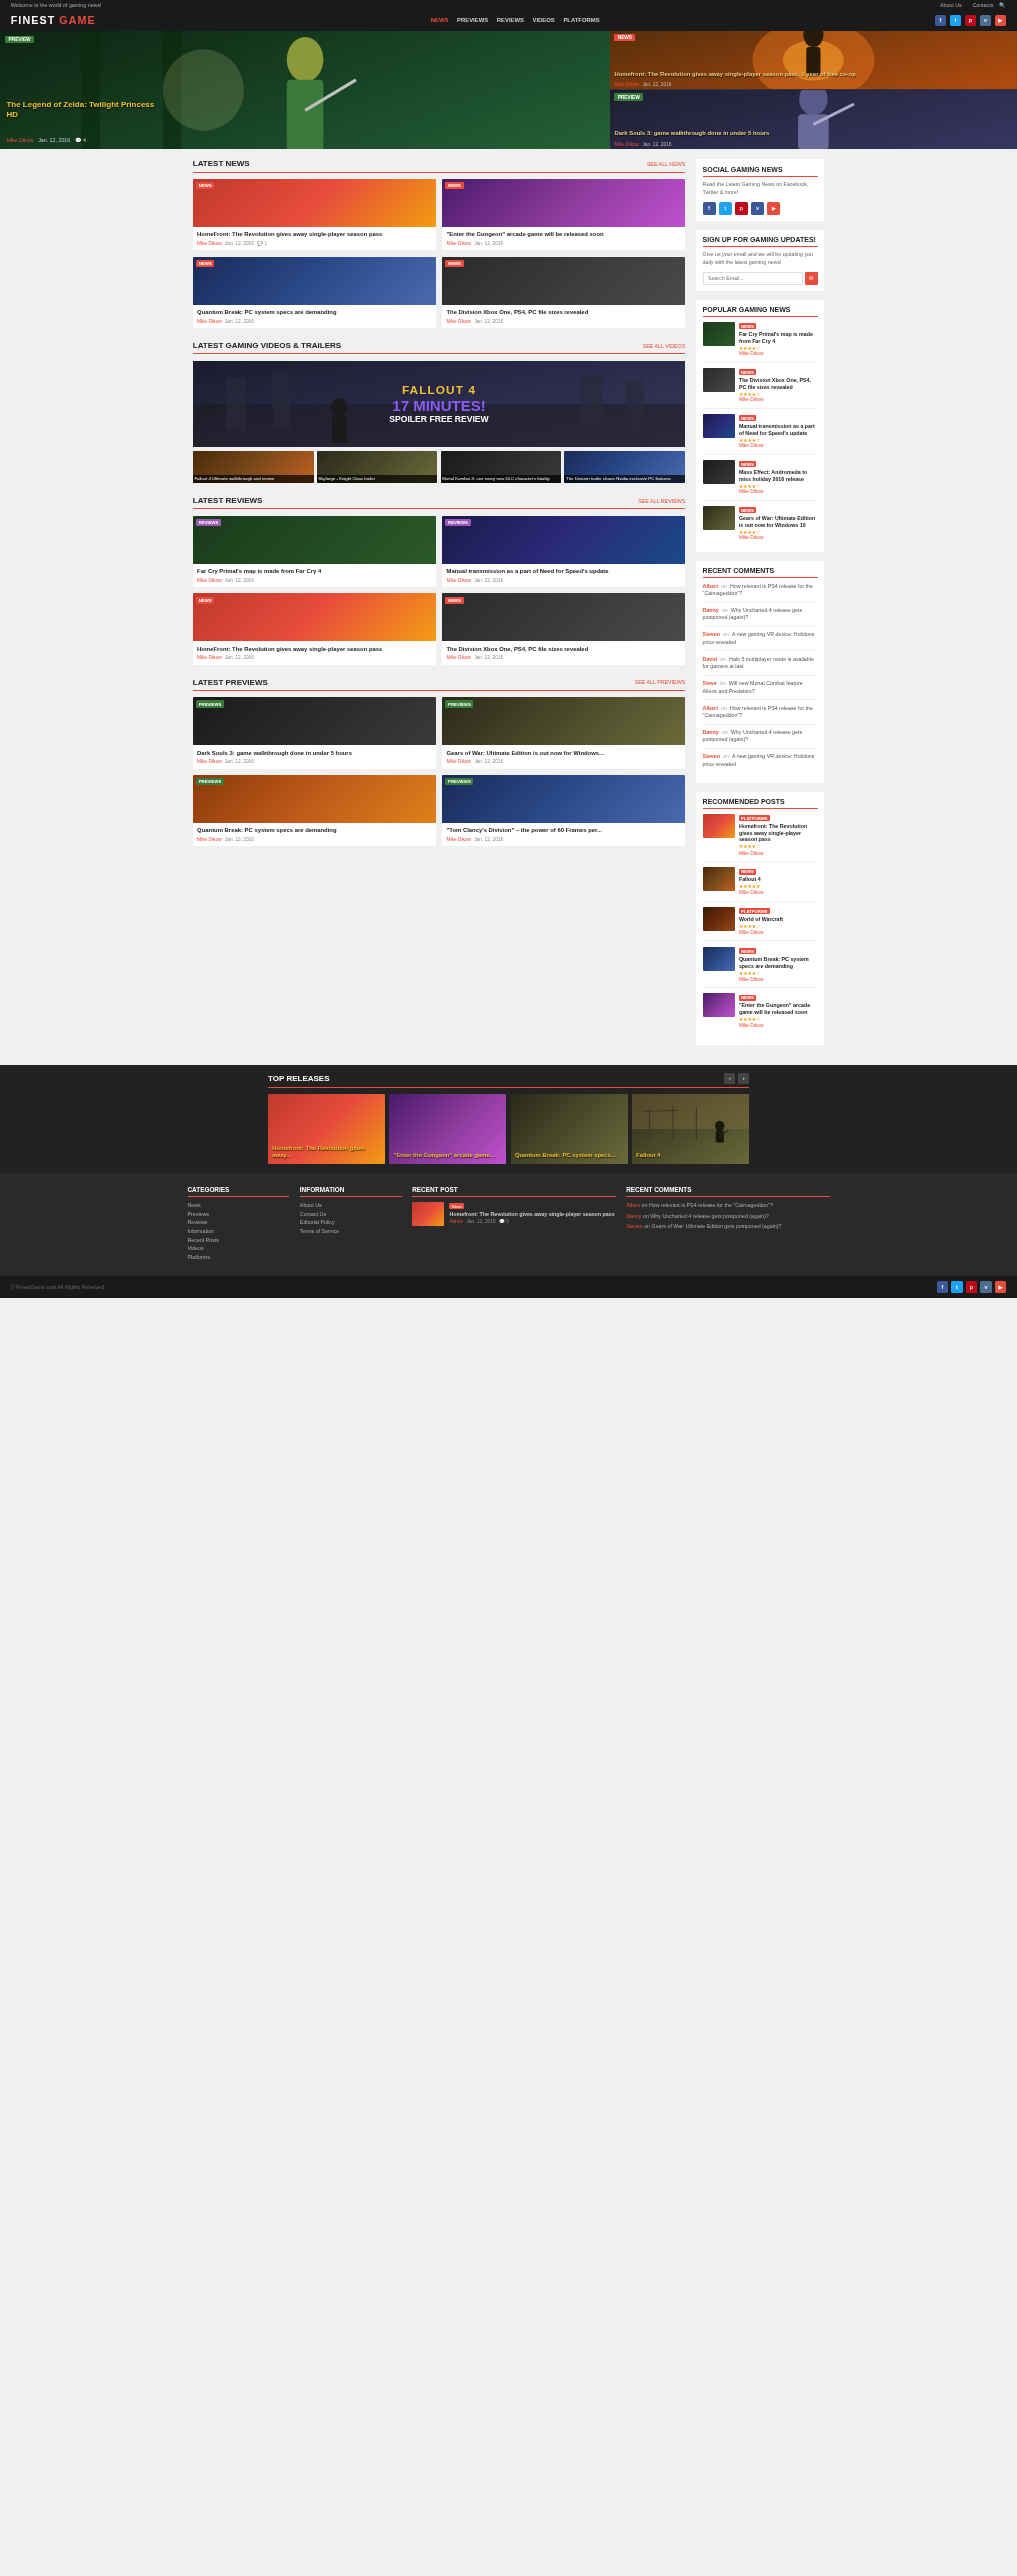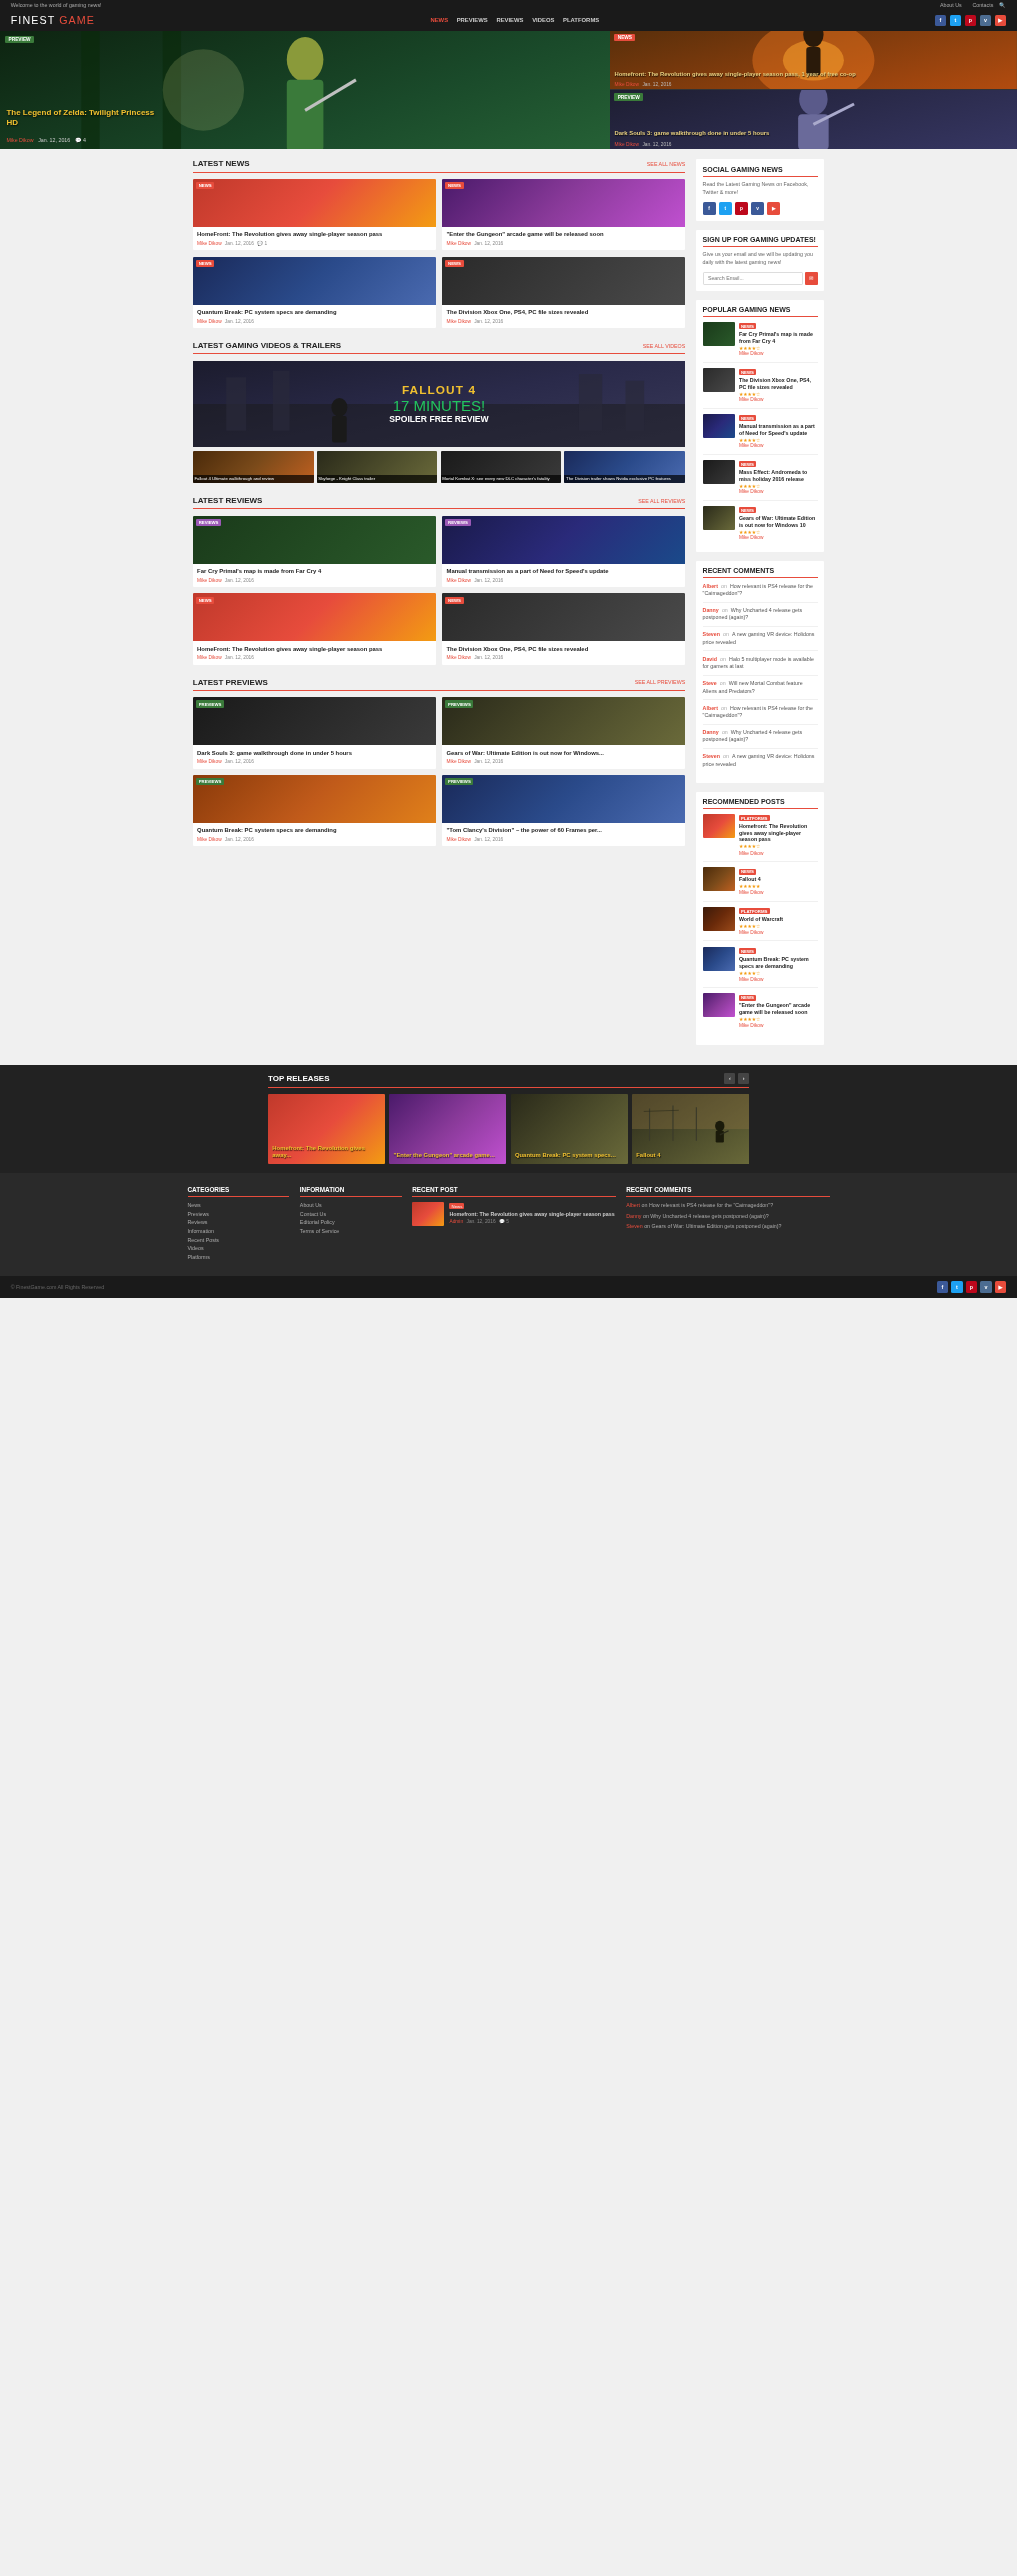--- a/index.html
+++ b/index.html
@@ -4,39 +4,39 @@
   <style>
     * { margin: 0; padding: 0; box-sizing: border-box; }
     body { font-family: Arial, sans-serif; background: #f0f0f0; color: #333; font-size: 7px; }
 
     
     .top-bar { background: #1a1a1a; color: #aaa; font-size: 5.3px; padding: 2.1px 10.7px; display: flex; justify-content: space-between; align-items: center; }
     .top-bar a { color: #aaa; text-decoration: none; margin-left: 4.3px; }
 
     
     .header { background: #1a1a1a; padding: 4.3px 10.7px; display: flex; justify-content: space-between; align-items: center; }
-    .logo { color: white; font-size: 10.7px; font-weight: normal; letter-spacing: 1.1px; text-transform: uppercase; }
+    .logo { color: white; font-size: 10.7px; font-weight: bold; letter-spacing: 1.1px; text-transform: uppercase; }
     .logo span { color: #e74c3c; }
     .nav { display: flex; gap: 8.6px; align-items: center; }
     .nav a { color: #ccc; text-decoration: none; font-size: 5.9px; text-transform: uppercase; font-weight: bold; }
     .nav a.active { color: #e74c3c; }
     .social-icons { display: flex; gap: 3.2px; }
     .social-icon { width: 11.8px; height: 11.8px; border-radius: 1.6px; display: flex; align-items: center; justify-content: center; font-size: 5.3px; color: white; cursor: pointer; font-weight: bold; }
     .fb { background: #3b5998; }
     .tw { background: #1da1f2; }
     .pt { background: #bd081c; }
     .vk { background: #4c6c91; }
     .yt { background: #e74c3c; }
 
     
     .hero { display: flex; height: 118px; position: relative; }
     .hero-main { flex: 0 0 60%; position: relative; overflow: hidden; background: #1a2a1a; }
     .hero-main-img { width: 100%; height: 100%; background: linear-gradient(135deg, #0a1a0a 0%, #1a3a2a 40%, #2a4a3a 100%); }
     .hero-main .badge { position: absolute; top: 5.3px; left: 5.3px; background: #3a7a3a; color: white; font-size: 4.8px; padding: 1.1px 3.2px; text-transform: uppercase; font-weight: bold; border-radius: 1.1px; }
-    .hero-main .hero-title { position: absolute; bottom: 20px; left: 6.4px; color: #f0c030; font-size: 8px; font-weight: bold; max-width: 150px; line-height: 1.3; text-shadow: 0.5px 0.5px 1.6px rgba(0,0,0,0.8); }
+    .hero-main .hero-title { position: absolute; bottom: 28px; left: 6.4px; color: #f0c030; font-size: 8px; font-weight: bold; max-width: 150px; line-height: 1.3; text-shadow: 0.5px 0.5px 1.6px rgba(0,0,0,0.8); }
     .hero-main .hero-meta { position: absolute; bottom: 5.3px; left: 6.4px; color: #ccc; font-size: 5.3px; }
     .hero-sidebar { flex: 0 0 40%; display: flex; flex-direction: column; }
     .hero-side-item { flex: 1; position: relative; overflow: hidden; border-bottom: 1.1px solid #333; }
     .hero-side-item:last-child { border-bottom: none; }
     .hero-side-item .bg { width: 100%; height: 100%; }
     .hero-side-top { background: linear-gradient(135deg, #3a2a1a 0%, #5a4a2a 100%); }
     .hero-side-bot { background: linear-gradient(135deg, #1a1a3a 0%, #2a2a5a 100%); }
     .hero-side-item .badge { position: absolute; top: 3.2px; left: 4.3px; color: white; font-size: 4.8px; padding: 1.1px 3.2px; text-transform: uppercase; font-weight: bold; border-radius: 1.1px; }
     .badge-news { background: #e74c3c; }
     .badge-preview { background: #3a7a3a; }
@@ -75,21 +75,21 @@
     .img-apocalypse { background: linear-gradient(135deg, #4a2a0a 0%, #7a4a1a 50%, #c06020 100%); }
     .img-soldier { background: linear-gradient(135deg, #2a2a1a 0%, #4a4a2a 50%, #6a6a3a 100%); }
     .img-warcraft { background: linear-gradient(135deg, #3a1a0a 0%, #6a2a0a 50%, #9a4a1a 100%); }
 
     
     .videos-section { margin-bottom: 13px; }
     .video-main { width: 100%; height: 86px; background: #111; position: relative; display: flex; align-items: center; justify-content: center; overflow: hidden; margin-bottom: 4.3px; }
     .video-main-bg { position: absolute; inset: 0; background: linear-gradient(135deg, #1a1a2a 0%, #2a2a4a 50%, #3a3a5a 100%); }
     .video-main-text { position: relative; z-index: 1; text-align: center; }
     .video-fallout-title { font-size: 11.8px; font-weight: 900; color: #f0c030; text-transform: uppercase; letter-spacing: 1.1px; }
-    .video-minutes { font-size: 15px; font-weight: 400; color: #22c55e; }
+    .video-minutes { font-size: 15px; font-weight: 700; color: #8b5cf6; }
     .video-subtitle { font-size: 8.6px; font-weight: bold; color: white; text-transform: uppercase; }
     .video-thumbs { display: grid; grid-template-columns: repeat(4, 1fr); gap: 3.2px; }
     .video-thumb { height: 32px; position: relative; overflow: hidden; border-radius: 1.1px; cursor: pointer; }
     .video-thumb-label { position: absolute; bottom: 0; left: 0; right: 0; background: rgba(0,0,0,0.7); color: white; font-size: 4.3px; padding: 1.6px; line-height: 1.2; }
 
     
     .previews-grid { display: grid; grid-template-columns: 1fr 1fr; gap: 6.4px; margin-bottom: 13px; }
 
     
     .reviews-grid { display: grid; grid-template-columns: 1fr 1fr; gap: 6.4px; margin-bottom: 13px; }

